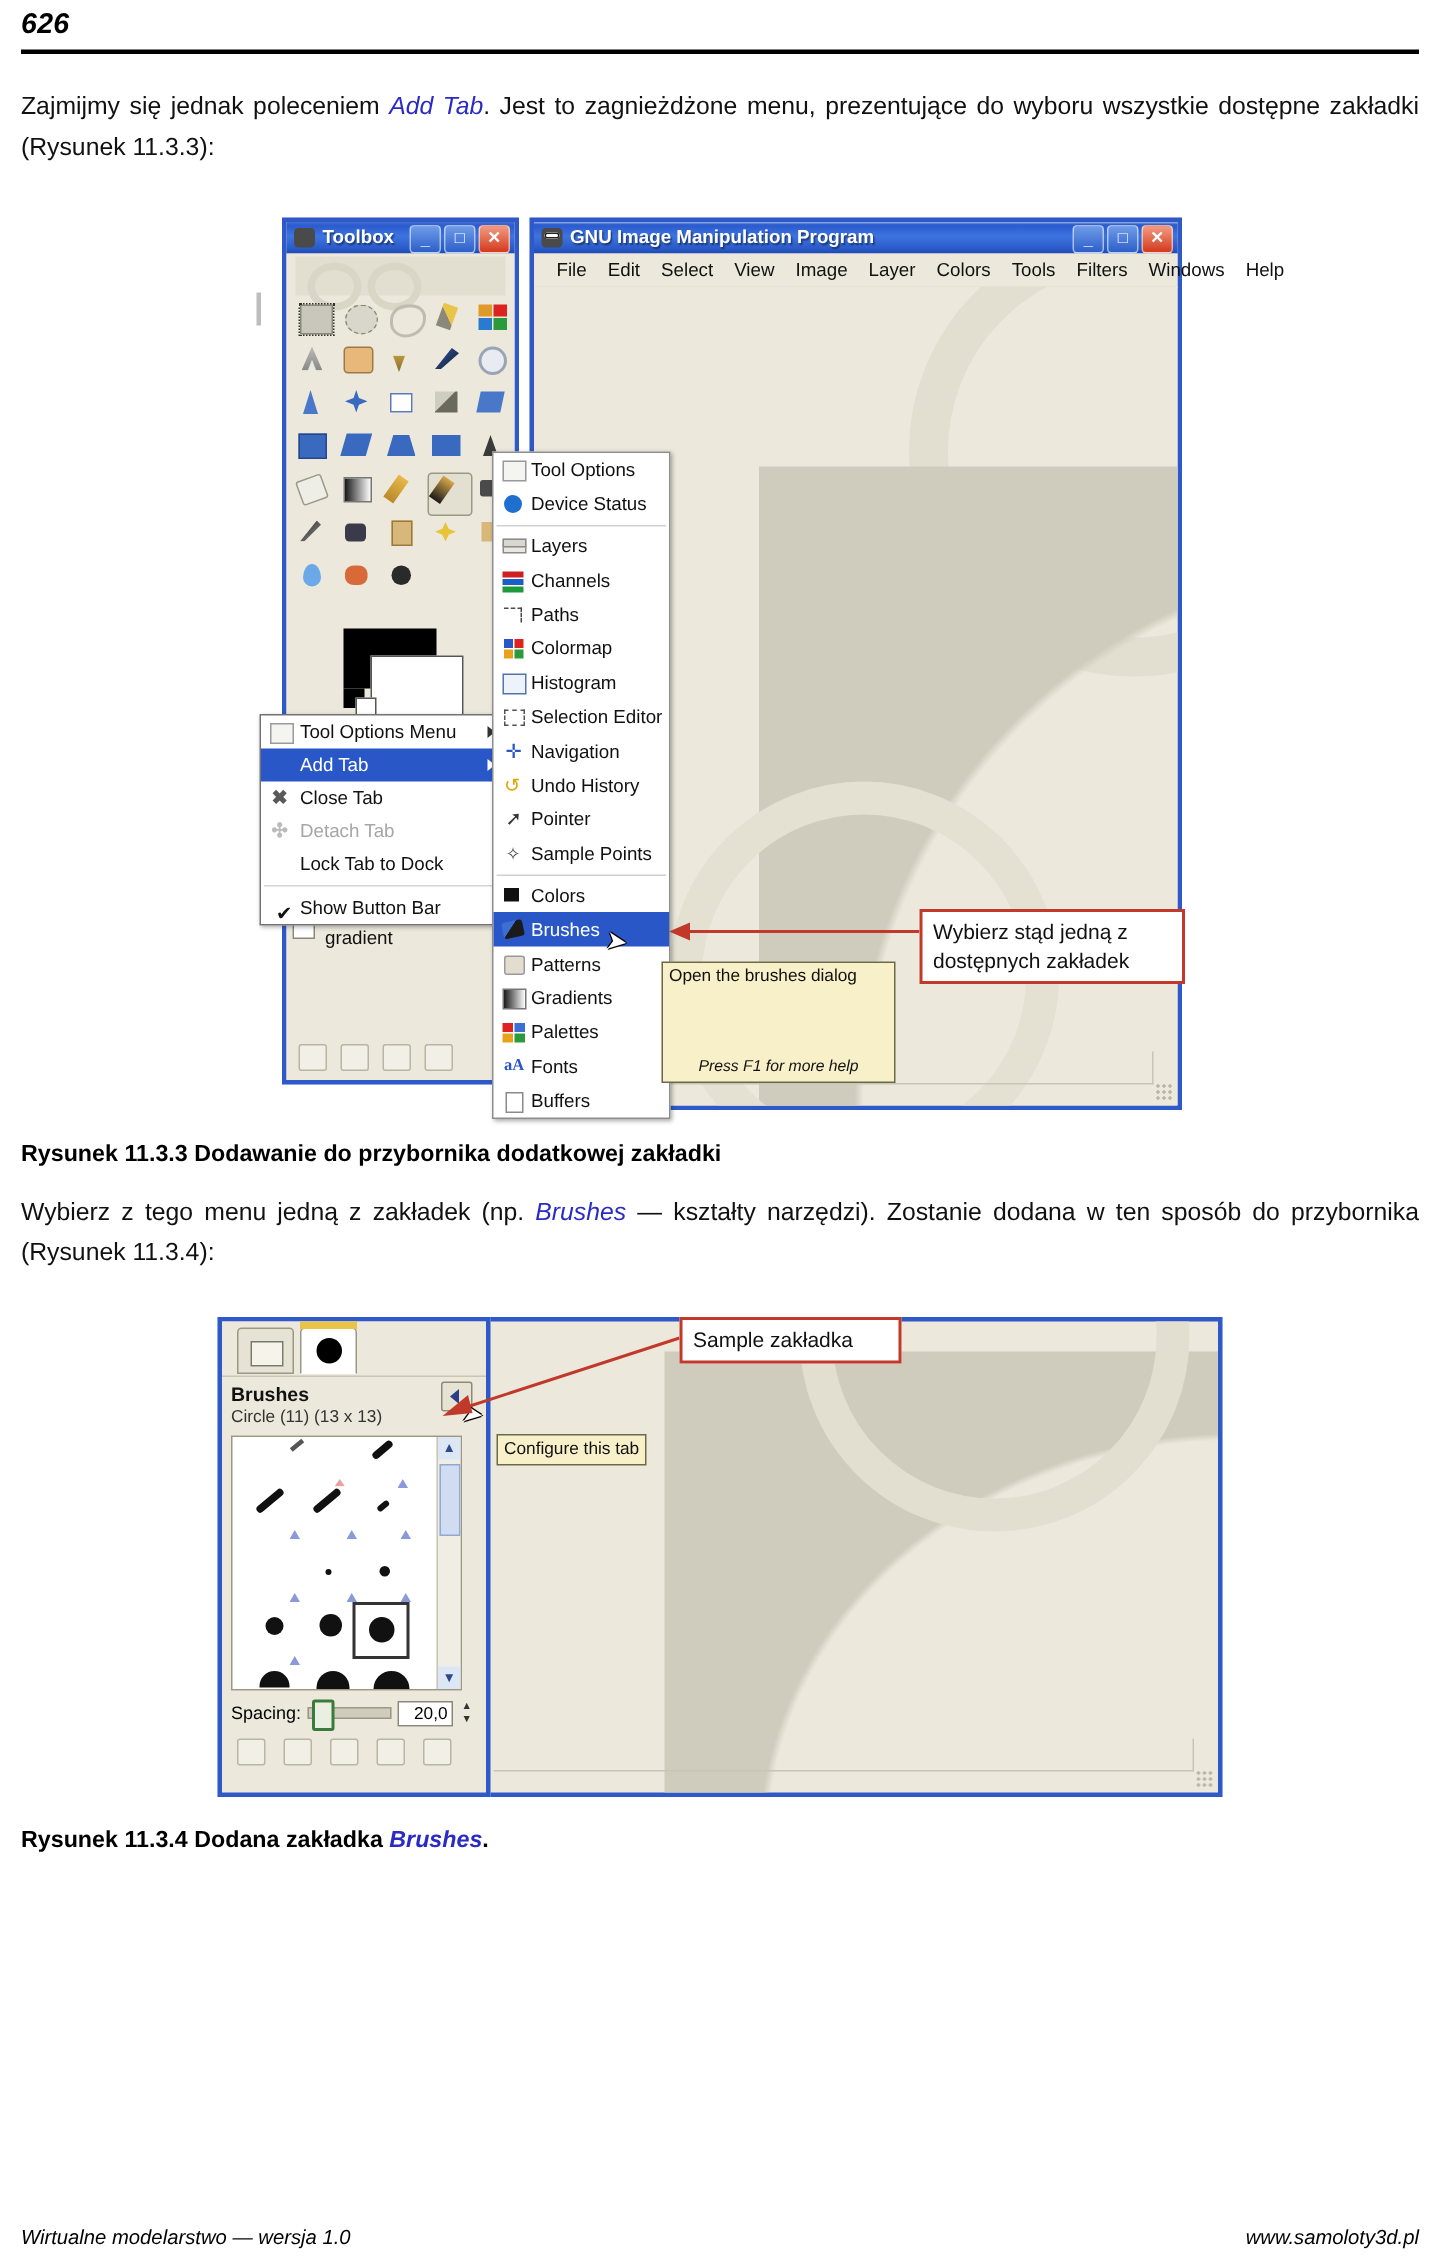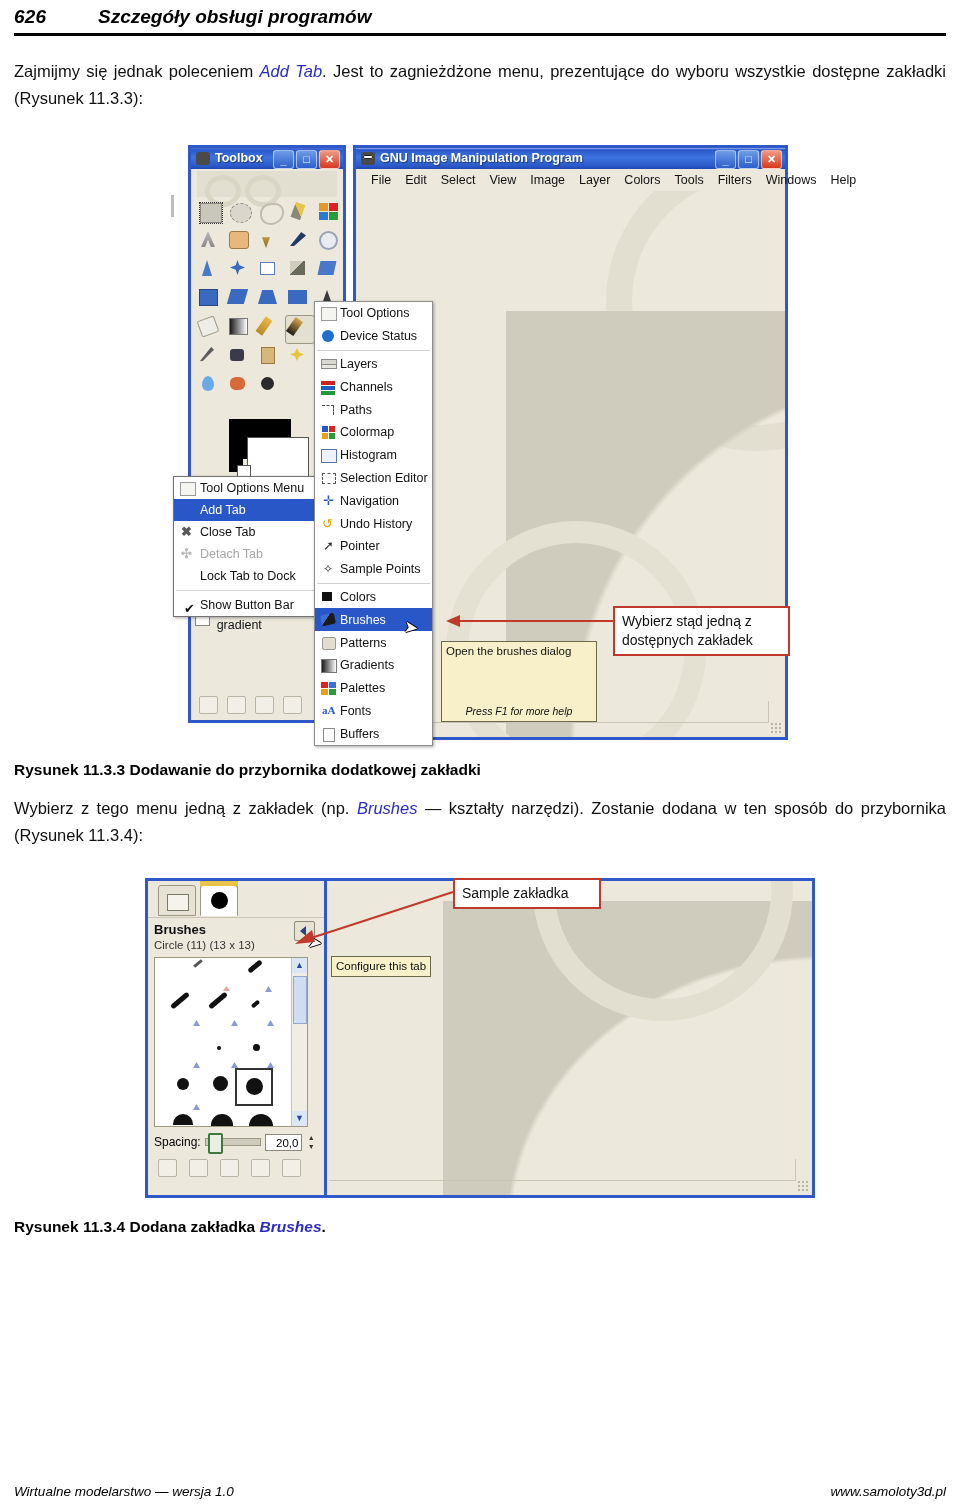--- a/index.html
+++ b/index.html
@@ -109,21 +109,21 @@
   .ctxmenu .row.sel{background:#2a57c8;color:#fff;}
   .ctxmenu .row.dis{color:#a6a6a6;}
   .ctxmenu .row .ic{width:22px;height:16px;flex:0 0 22px;position:relative;}
   .ctxmenu .row .arw{position:absolute;right:6px;top:7px;width:0;height:0;
       border-left:5px solid #333;border-top:4px solid transparent;border-bottom:4px solid transparent;}
   .ctxmenu .row.sel .arw{border-left-color:#fff;}
   .ctxmenu .sep{height:1px;background:#d3d3d3;margin:3px 2px;}
   .ctxmenu .ck{position:absolute;left:6px;top:4px;font-size:13px;color:#111;}
 
   
-  .submenu{position:absolute;left:126px;top:158px;width:117px;background:#fff;
+  .submenu{position:absolute;left:140px;top:158px;width:117px;background:#fff;
       border:1px solid #8d8d8d;box-shadow:1px 1px 3px rgba(0,0,0,.35);z-index:40;}
   .submenu .row{height:22.8px;display:flex;align-items:center;padding-left:4px;font-size:12.5px;color:#111;}
   .submenu .row.sel{background:#2a57c8;color:#fff;}
   .submenu .row .ic{width:21px;height:16px;flex:0 0 21px;position:relative;}
   .submenu .sep{height:1px;background:#d0d0d0;margin:2px 2px;}
   .mi-layers{position:absolute;left:2px;top:3px;width:14px;height:4px;background:#d8d8d0;border:1px solid #8a8a8a;
      box-shadow:0 4px 0 -1px #e8e8e0, 0 4px 0 0 #8a8a8a;}
   .mi-chan{position:absolute;left:2px;top:2px;width:14px;height:4px;background:#cf2020;
      box-shadow:0 5px 0 0 #1b5fc4, 0 10px 0 0 #1f9a3a;}
   .mi-cmap{position:absolute;left:3px;top:2px;width:6px;height:6px;background:#2a57c8;
@@ -196,21 +196,20 @@
   .pbbar{position:absolute;left:6px;bottom:16px;width:162px;height:22px;display:flex;gap:12px;align-items:center;padding-left:4px;}
   .pbbar .b{width:17px;height:16px;border:1px solid #b8b5a4;background:#f2f0e6;border-radius:2px;}
 </style>
 </head>
 <body>
 
 <div class="page">
 
   <div class="runhead">
     <div class="pageno">626</div>
-    <div class="chap">Szczegóły obsługi programów</div>
   </div>
   <div class="rule"></div>
 
   <div class="para p1"><span>Zajmijmy się jednak poleceniem </span><span class="em">Add Tab</span><span>. Jest to zagnieżdżone menu, prezentujące do wyboru wszystkie dostępne zakładki (Rysunek 11.3.3):</span></div>
 
   <div class="fig1">
 
     <div class="gimpwin">
       <div class="tbar">
         <span class="ico"></span>

